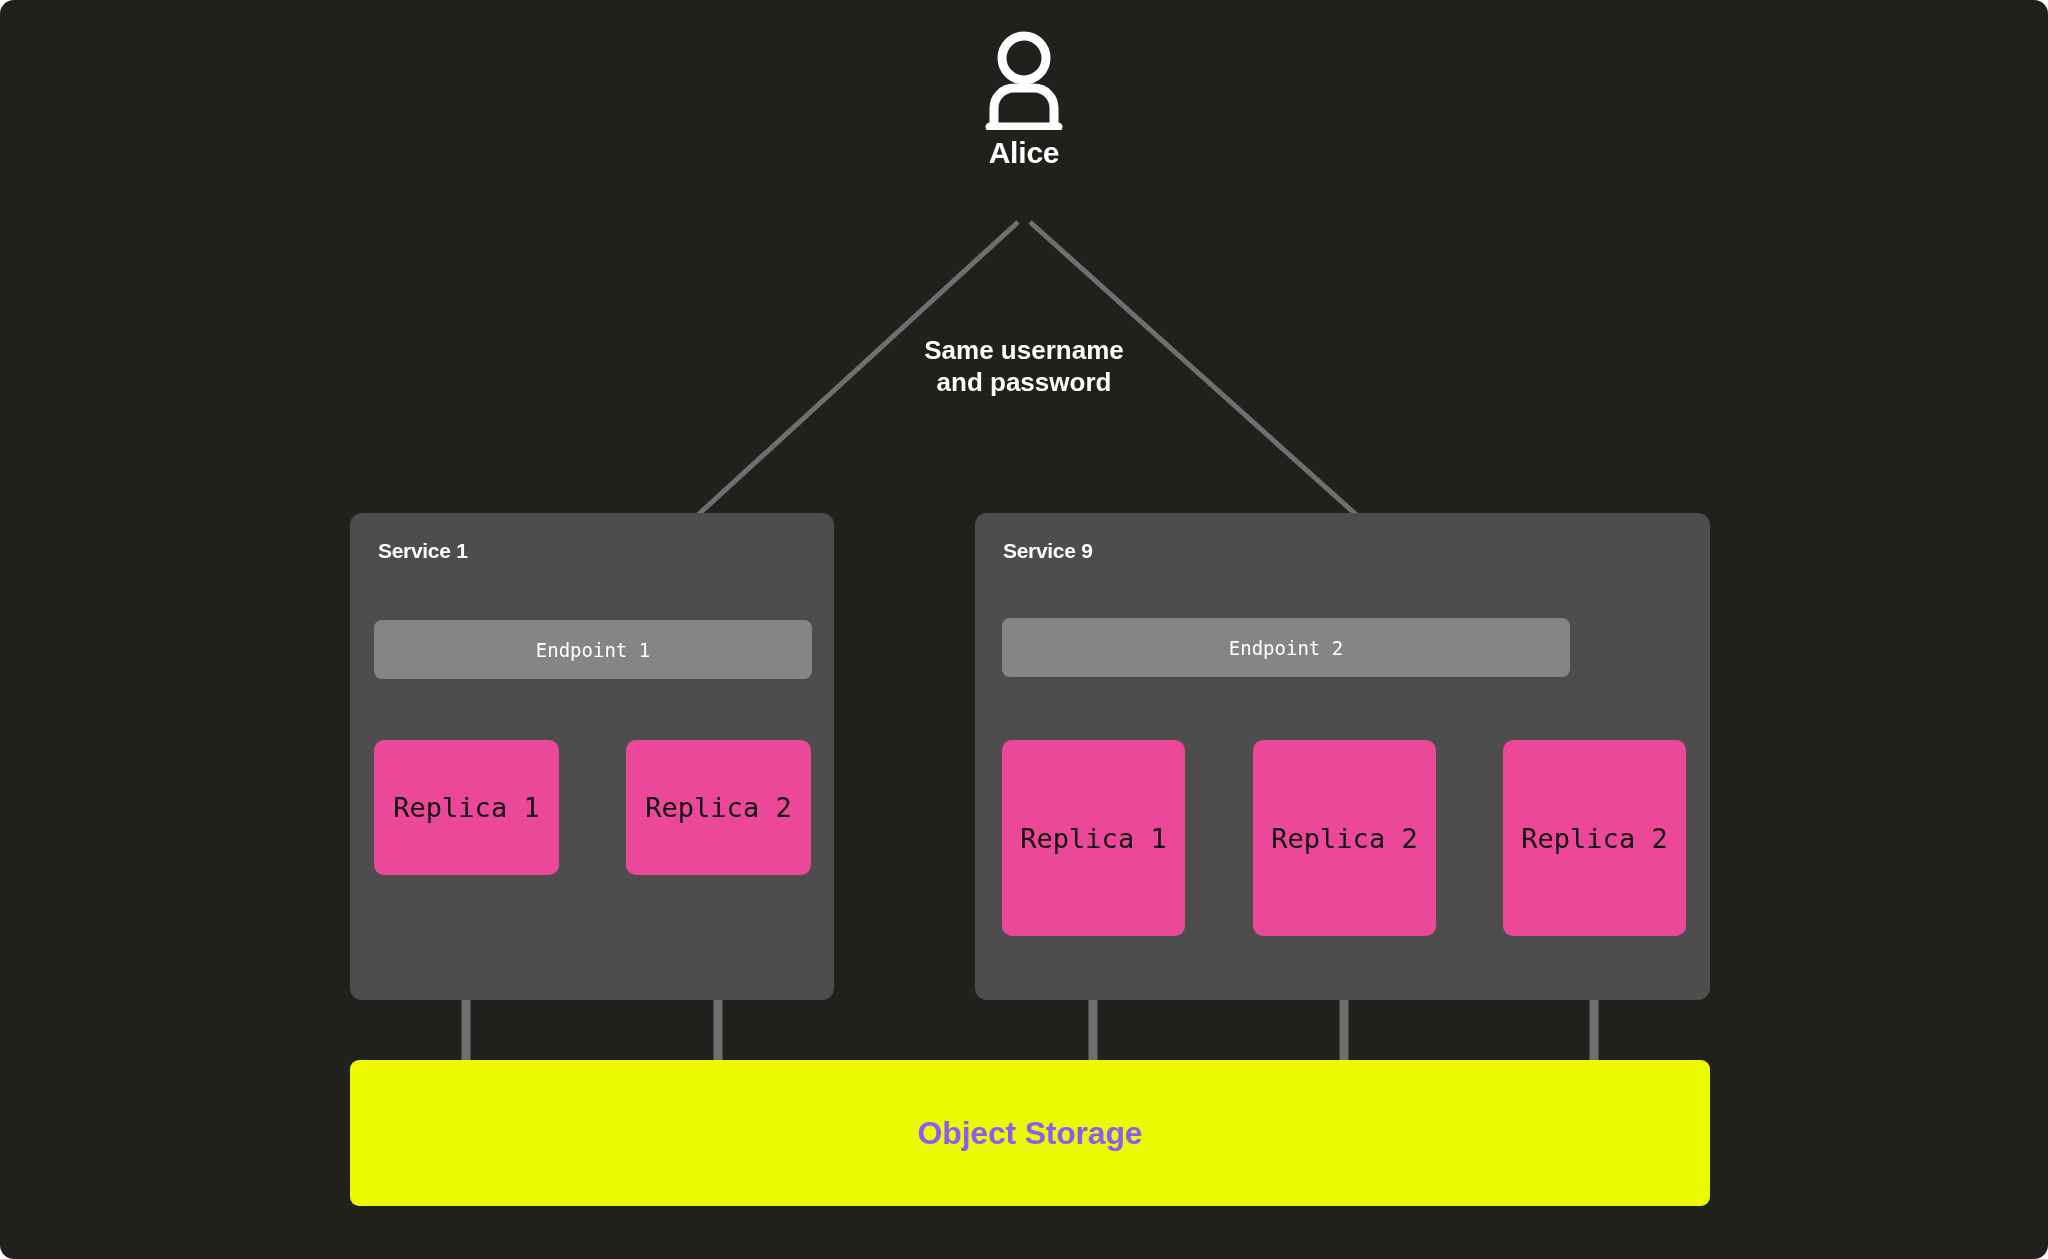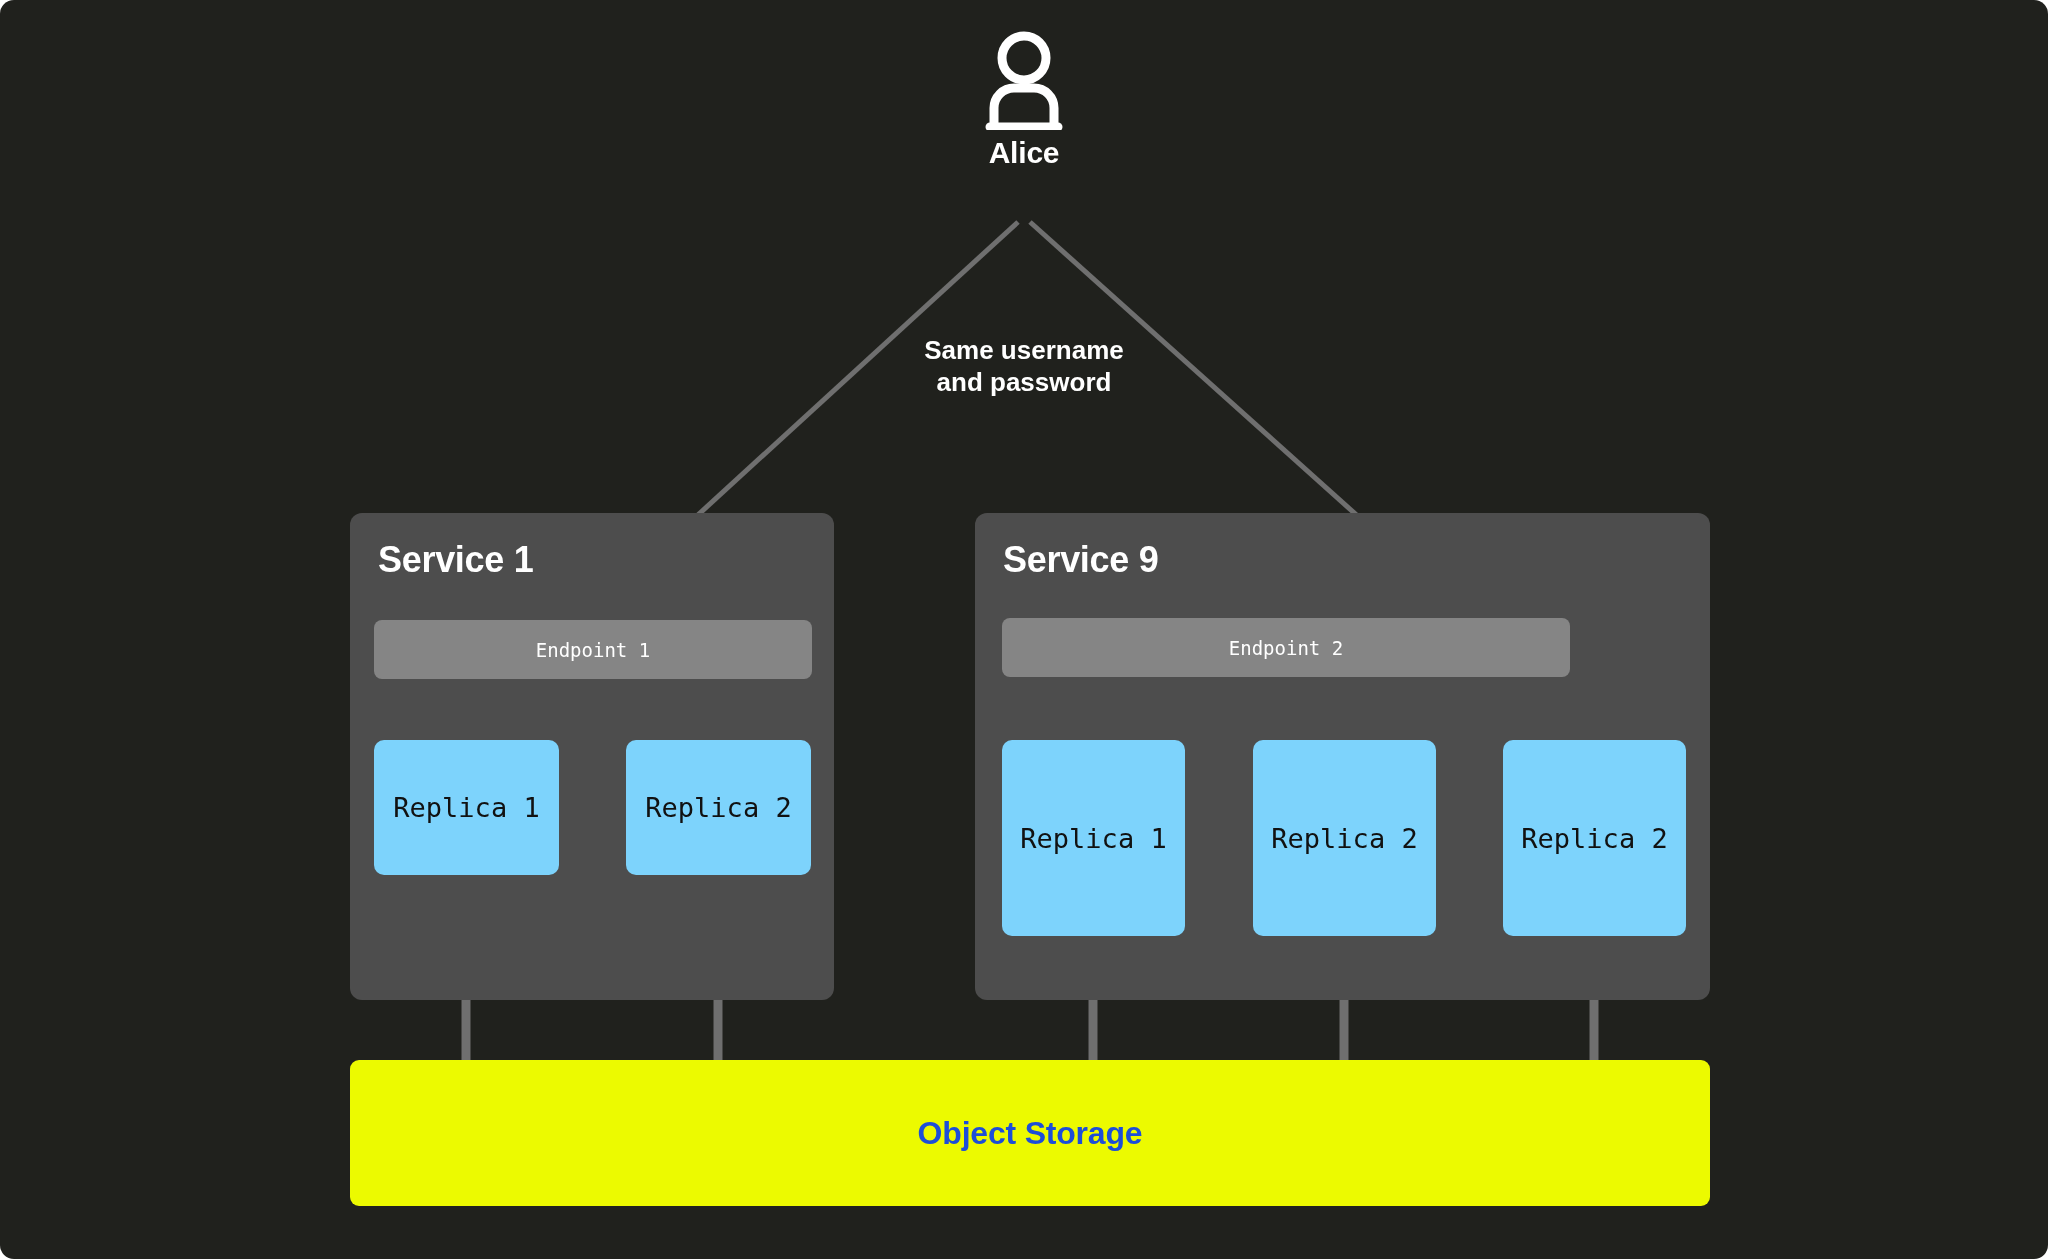--- a/index.html
+++ b/index.html
@@ -70,21 +70,21 @@
     border-radius: 12px;
   }
   #service-1 { left: 350px; top: 513px; width: 484px; height: 487px; }
   #service-2 { left: 975px; top: 513px; width: 735px; height: 487px; }
 
   .service-title {
     position: absolute;
     left: 28px;
     top: 26px;
     color: #ffffff;
-    font-size: 36px;
+    font-size: 21px;
     font-weight: bold;
     letter-spacing: -0.3px;
   }
 
   
   .endpoint-bar {
     position: absolute;
     background: #858585;
     border-radius: 8px;
     color: #ffffff;
@@ -93,21 +93,21 @@
     display: flex;
     align-items: center;
     justify-content: center;
   }
   #endpoint-1 { left: 374px; top: 620px; width: 438px; height: 59px; }
   #endpoint-2 { left: 1002px; top: 618px; width: 568px; height: 59px; }
 
   
   .replica-box {
     position: absolute;
-    background: #7dd3fc;
+    background: #ec4899;
     border-radius: 10px;
     color: #111111;
     font-family: "DejaVu Sans Mono", monospace;
     font-size: 27px;
     display: flex;
     align-items: center;
     justify-content: center;
   }
   #s1-replica-0 { left: 374px; top: 740px; width: 185px; height: 135px; }
   #s1-replica-1 { left: 626px; top: 740px; width: 185px; height: 135px; }
@@ -122,21 +122,21 @@
     top: 1060px;
     width: 1360px;
     height: 146px;
     background: #ecfa00;
     border-radius: 9px;
     display: flex;
     align-items: center;
     justify-content: center;
   }
   #object-storage-label {
-    color: #1d4ed8;
+    color: #8b5cf6;
     font-size: 32px;
     font-weight: bold;
     letter-spacing: -0.2px;
   }
 </style>
 </head>
 <body>
 
 <div id="canvas">
 

